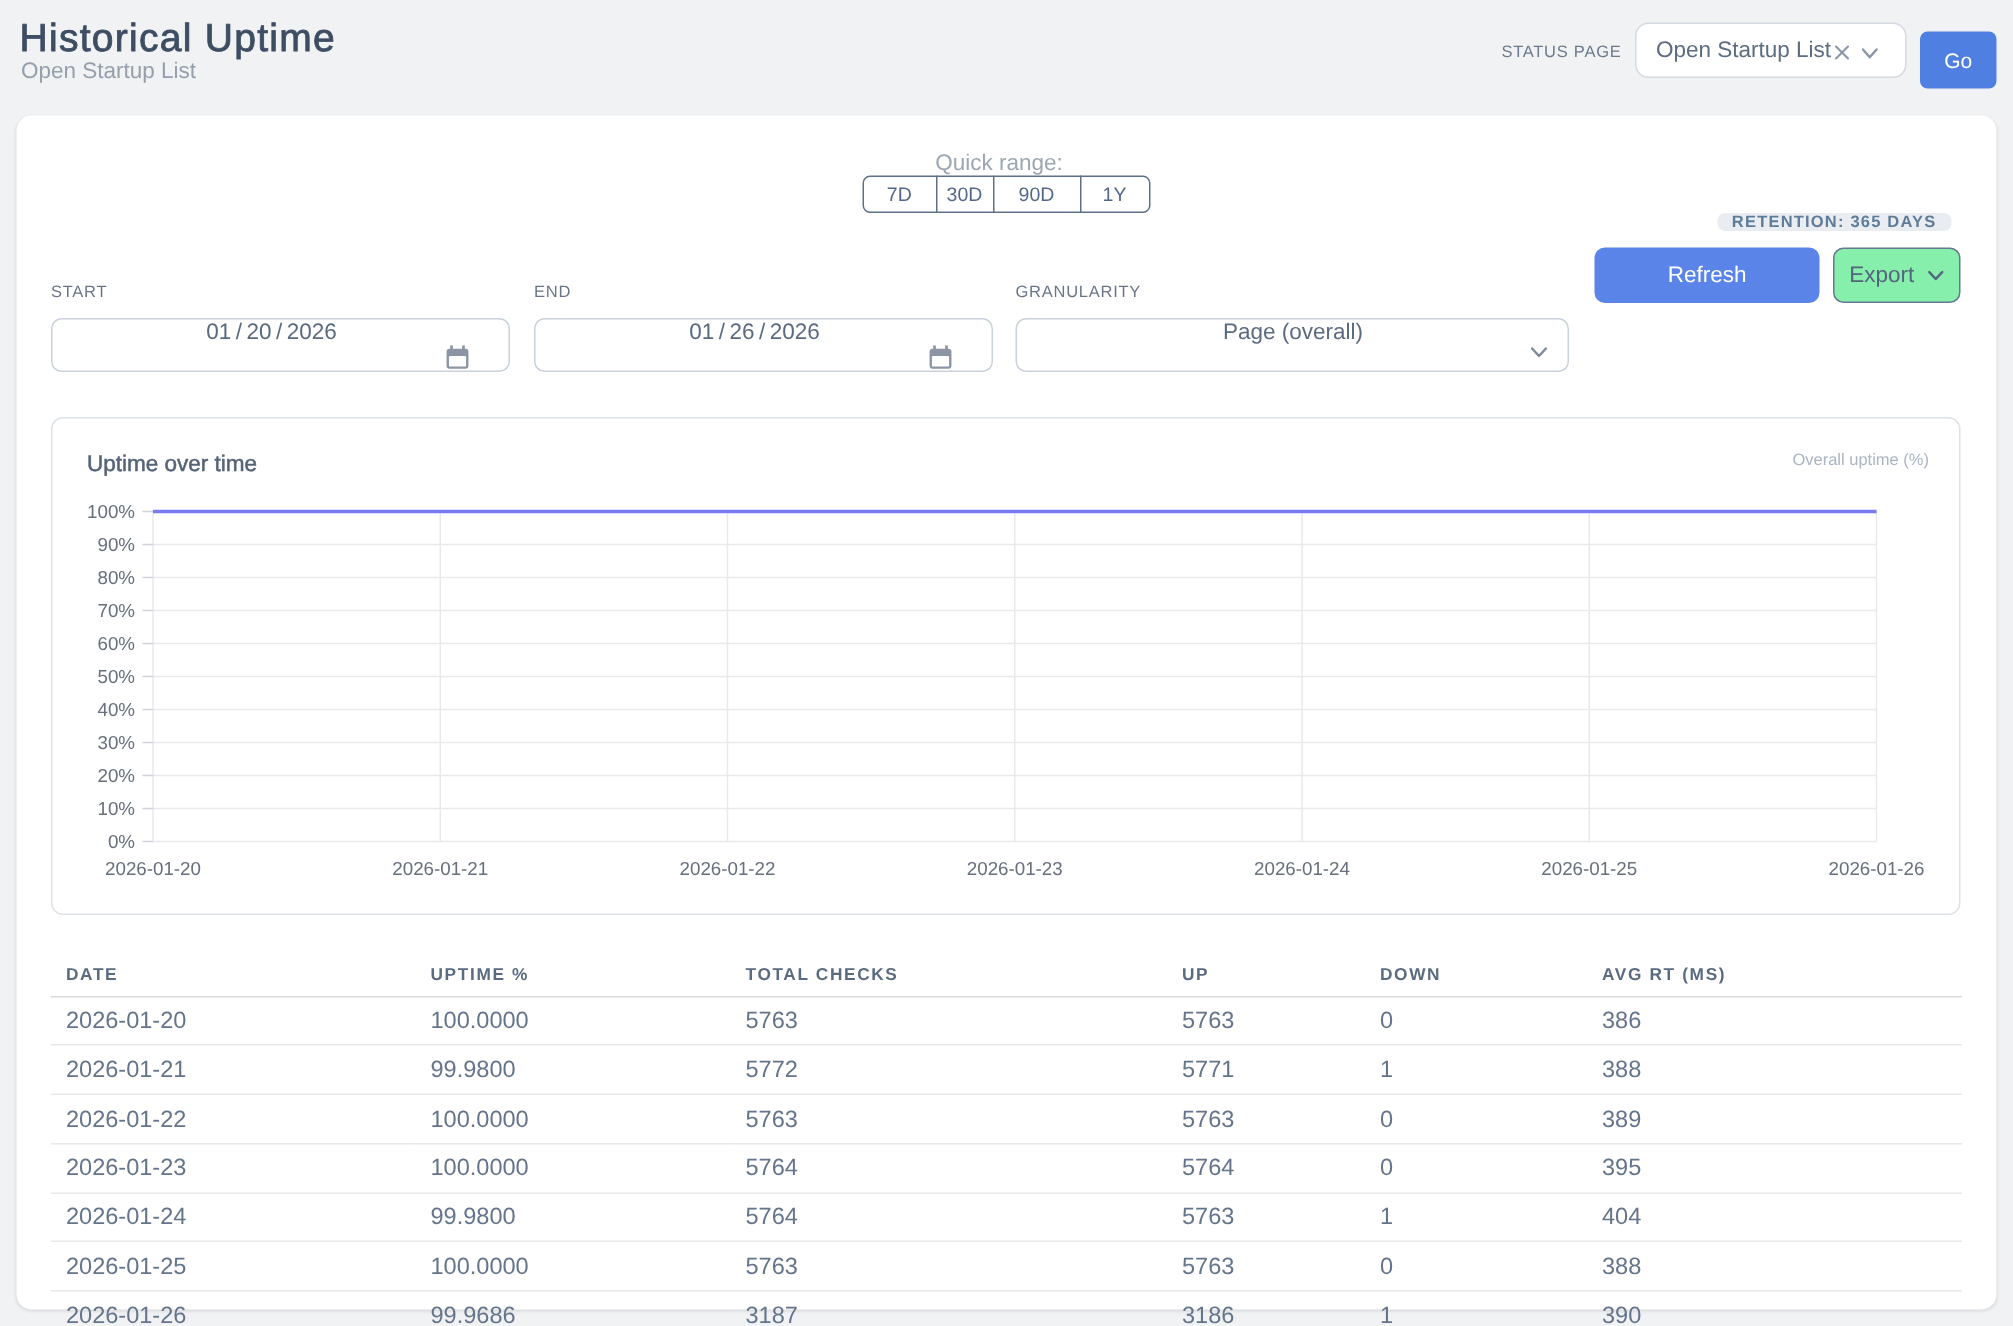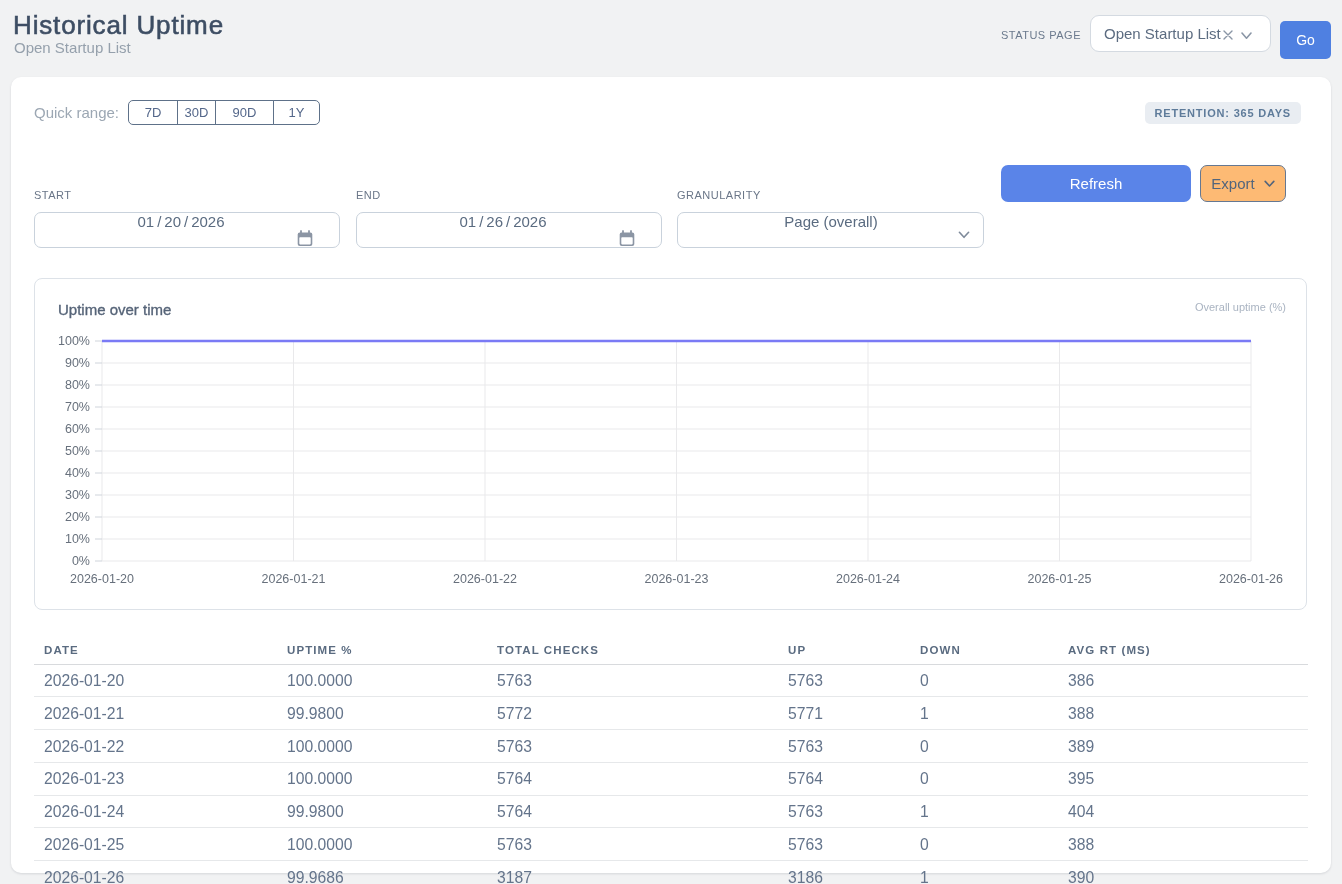--- a/index.html
+++ b/index.html
@@ -25,21 +25,21 @@
 .go-btn {
   margin-left:9px; width:51px; height:38px; background:#4f80e1; color:#fff;
   border:none; border-radius:5px; font-size:14px; display:flex; align-items:center; justify-content:center;
   font-family:inherit; margin-top:6px;
 }
 .card {
   margin:18px 11px 0 11px; background:#fff; border-radius:10px;
   box-shadow:0 1px 3px rgba(20,30,50,0.08), 0 1px 2px rgba(20,30,50,0.05);
   padding:23px 24px 0 23px; height:796px;
 }
-.row1 { display:flex; align-items:center; height:25px; }
+.row1 { display:flex; align-items:center; height:25px;flex-direction:column; }
 .qr-label { font-size:15px; color:#9ca7b3; margin-right:9px; }
 .seg { display:inline-flex; }
 .seg button {
   background:#fff; border:1px solid #5e7189; margin-left:-1px;
   font-size:13px; color:#54678a; height:25px; font-family:inherit;
   padding:0; text-align:center;
 }
 .seg button:first-child { border-radius:5px 0 0 5px; margin-left:0; }
 .seg button:last-child { border-radius:0 5px 5px 0; }
 .badge {
@@ -53,21 +53,21 @@
 .inputbox {
   width:306px; height:36px; border:1px solid #c9d2dc; border-radius:7px; background:#fff;
   display:flex; align-items:center; padding:0 26px 0 14px; font-size:15px; color:#5a6b80;flex-direction:column;
 }
 .inputbox .icon { margin-left:auto; }
 .btn-refresh {
   width:190px; height:37px; margin-top:22px; background:#5a84e8; border:none; border-radius:7px;
   color:#fff; font-size:15px; font-family:inherit;
 }
 .btn-export {
-  width:86px; height:37px; margin-top:22px; background:#fdba74; border:1px solid #657892; border-radius:7px;
+  width:107px; height:37px; margin-top:22px; background:#86efac; border:1px solid #657892; border-radius:7px;
   color:#53657c; font-size:15px; font-family:inherit;
   display:flex; align-items:center; justify-content:center;
 }
 .panel {
   margin-top:30.5px; border:1px solid #dde2e8; border-radius:8px; height:332px;
   position:relative;
 }
 .panel-head { display:flex; justify-content:space-between; padding:22px 20px 0 23px; }
 .panel-title { font-size:15px; font-weight:400; -webkit-text-stroke:0.35px #566478; color:#566478; }
 .panel-right { font-size:11px; color:#aab4c2; }
@@ -134,21 +134,21 @@
         <svg class="icon" width="16" height="17" viewBox="0 0 16 17">
             <rect x="3.1" y="0.3" width="1.8" height="3.5" fill="#8b95a4"></rect>
             <rect x="11.1" y="0.3" width="1.8" height="3.5" fill="#8b95a4"></rect>
             <rect x="0.7" y="2.5" width="14.6" height="13.4" rx="2" fill="#8b95a4"></rect>
             <rect x="2.3" y="7.3" width="11.4" height="7.1" rx="0.8" fill="#fff"></rect>
           </svg>
       </div>
     </div>
     <div class="field" style="margin-right:17px">
       <label>GRANULARITY</label>
-      <div class="inputbox" style="width:307px; padding-right:13px">
+      <div class="inputbox" style="width:369px; padding-right:13px">
           <span>Page (overall)</span>
         <svg class="icon" style="position:relative; top:1.5px" width="12" height="8" viewBox="0 0 12 8">
             <path d="M1.4 1.3 L6 6.3 L10.6 1.3" fill="none" stroke="#7e8a9a" stroke-width="1.6" stroke-linecap="round" stroke-linejoin="round"></path>
           </svg>
       </div>
     </div>
     <button class="btn-refresh" style="margin-right:9px">Refresh</button>
     <button class="btn-export">Export
       <svg style="margin-left:9px" width="11" height="8" viewBox="0 0 11 8">
           <path d="M1.2 1.4 L5.5 6 L9.8 1.4" fill="none" stroke="#53657c" stroke-width="1.6" stroke-linecap="round" stroke-linejoin="round"></path>

